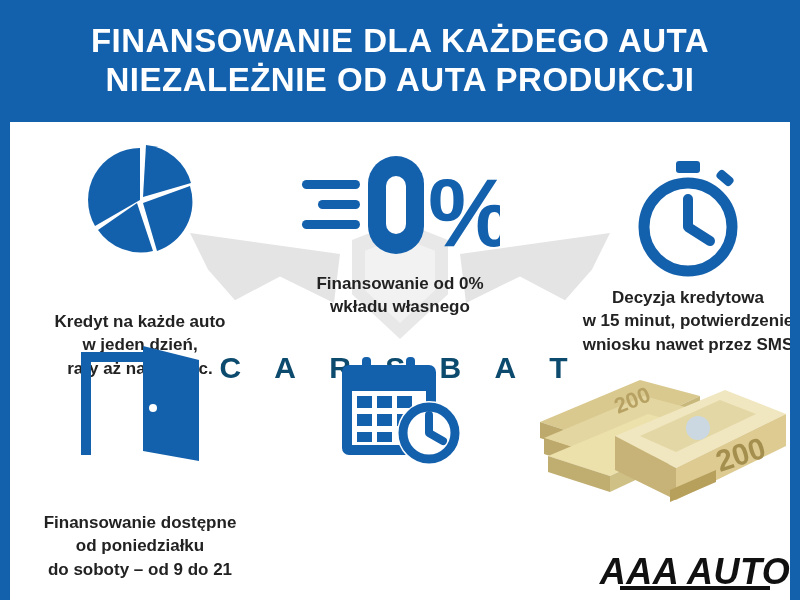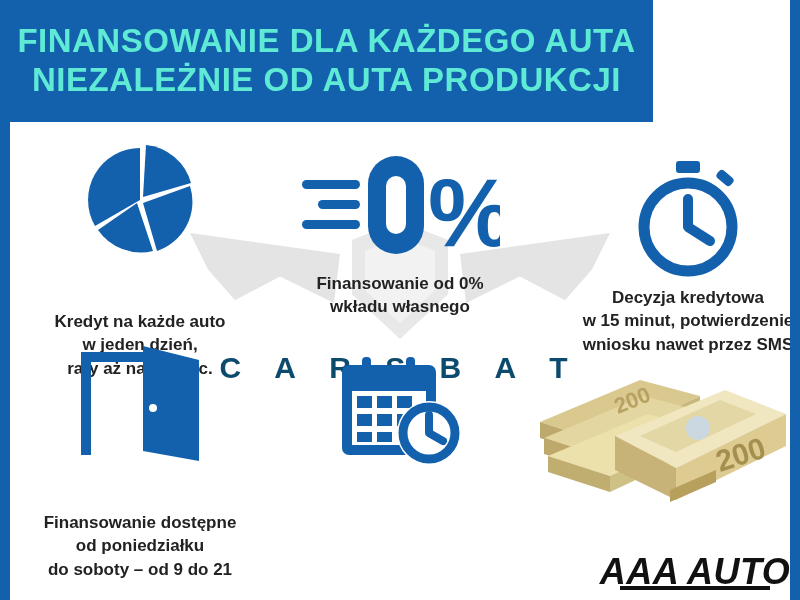--- a/index.html
+++ b/index.html
@@ -21,24 +21,24 @@
     box-sizing: border-box;
     border-left: 10px solid #1360ad;
     border-right: 10px solid #1360ad;
     overflow: hidden;
   }
   
   .header {
     position: absolute;
     left: -10px;
     top: 0;
-    width: 653px;
+    width: 800px;
     height: 122px;
     background: #1360ad;
-    color: #5eead4;
+    color: #ffffff;
     display: flex;
     flex-direction: column;
     align-items: center;
     justify-content: center;
     text-align: center;
     padding: 0 8px;
     box-sizing: border-box;
   }
   .header-line {
     font-size: 33px;

